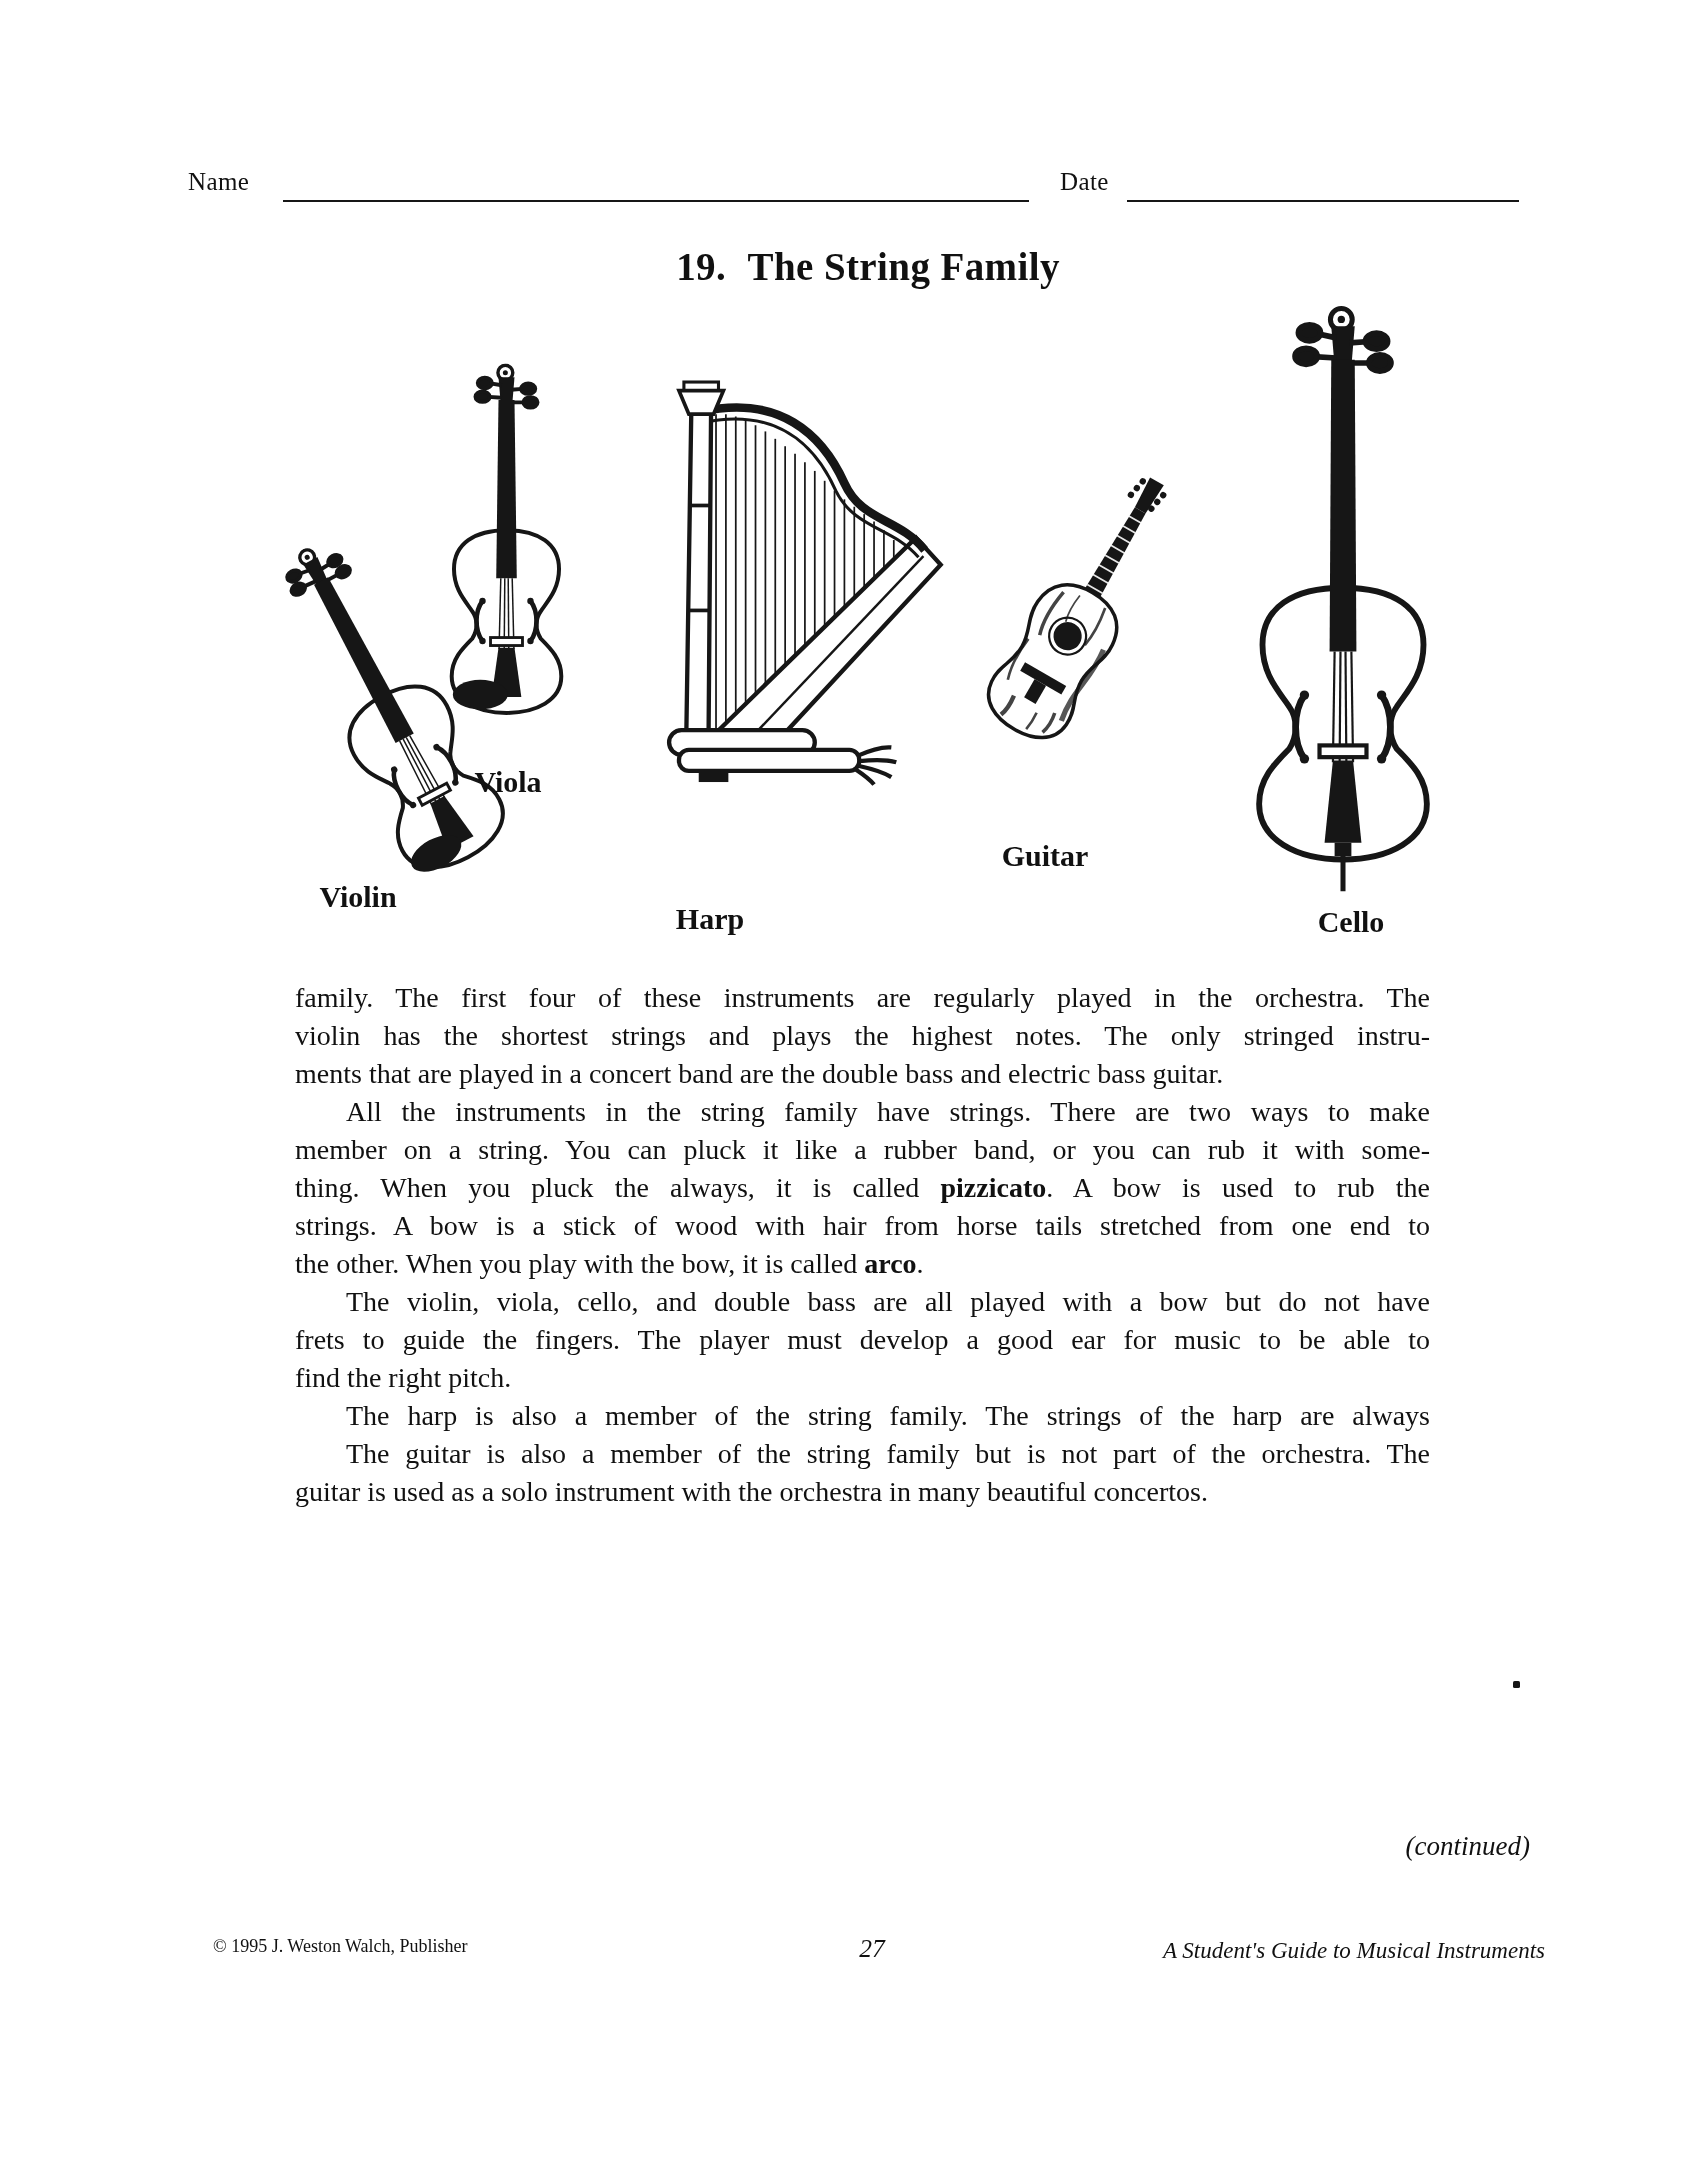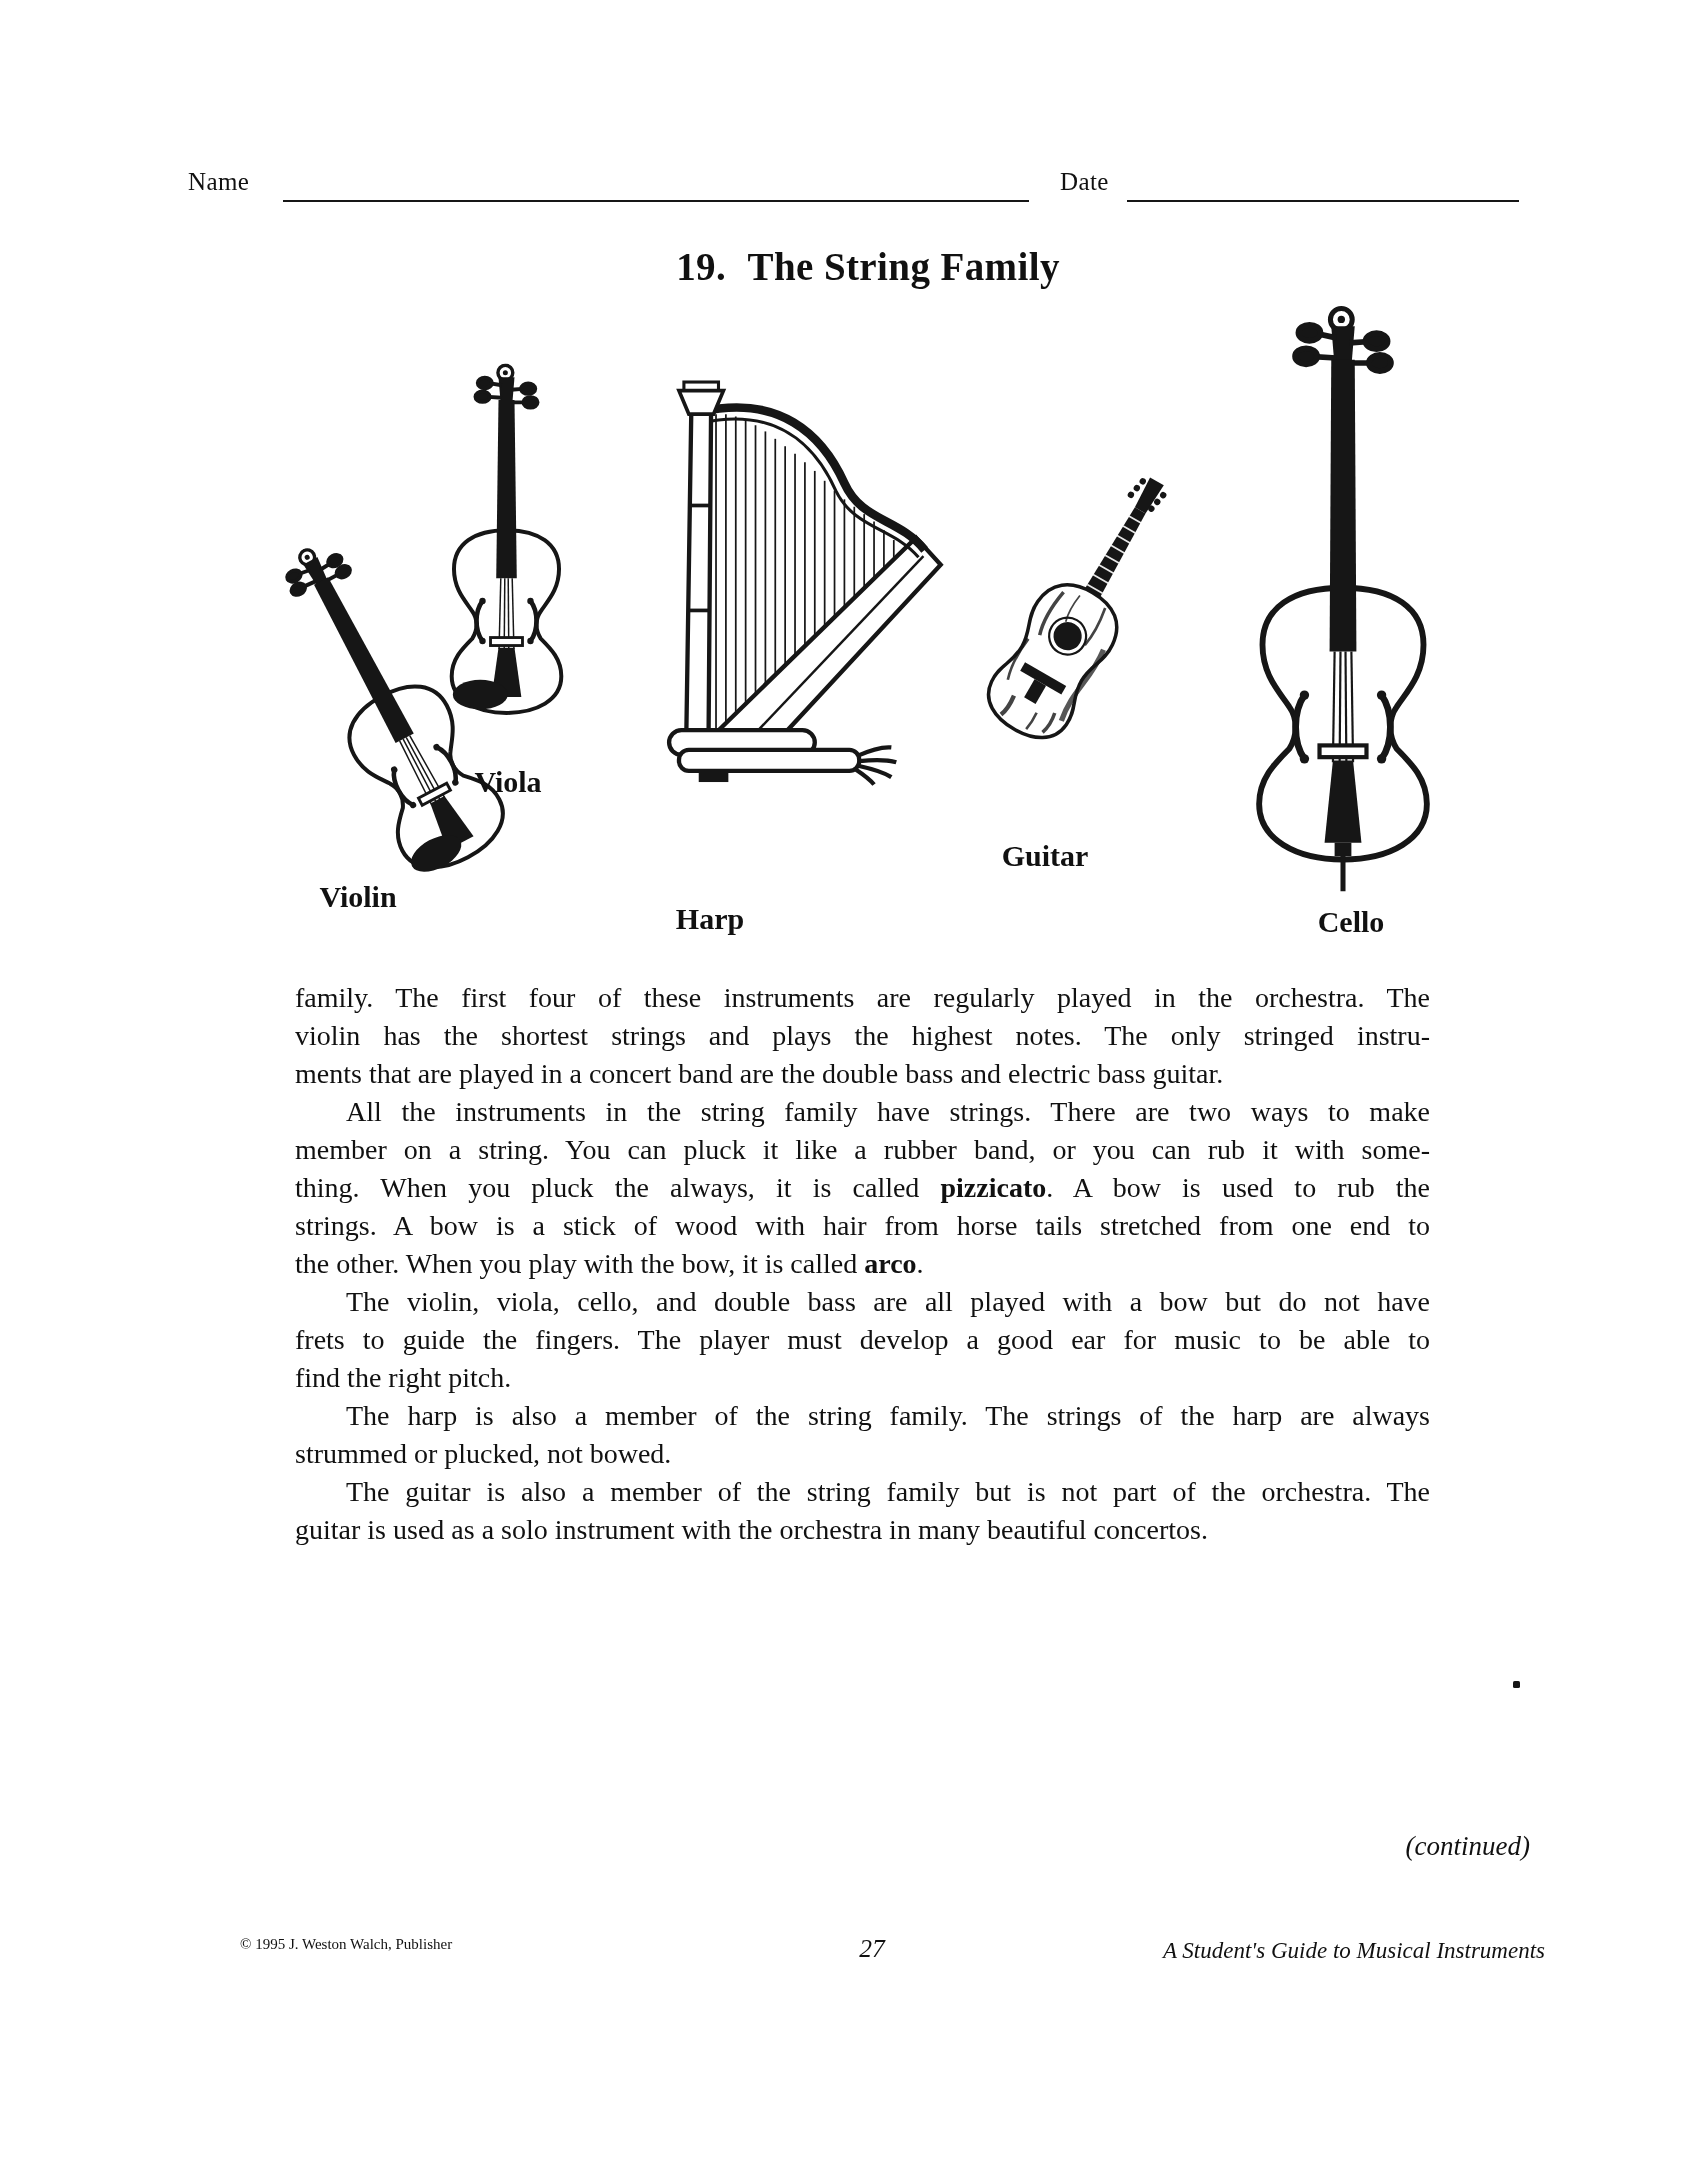--- a/index.html
+++ b/index.html
@@ -18,21 +18,21 @@
   
   .inst-label{font-size:30px;font-weight:700;transform:translateX(-50%);white-space:nowrap;}
   
   #body-text{left:295px;top:979px;width:1135px;font-size:28px;line-height:38px;}
   .jline{text-align:justify;text-align-last:justify;}
   .jline.last{text-align-last:left;}
   .jline.indent{text-indent:51px;}
   .jline b{font-weight:700;}
   
   .continued{font-size:27px;font-style:italic;}
-  .foot{font-size:15px;margin-left:27px;}
+  .foot{font-size:18px;}
   .foot-num{font-size:25.5px;font-style:italic;}
   .foot-right{font-size:23px;font-style:italic;}
   .stray{width:6.6px;height:6.6px;background:#161616;border-radius:1.6px;}
   svg{display:block;overflow:visible;}
 </style>
 </head>
 <body>
 
 <svg width="0" height="0" style="position:absolute">
   <defs>
@@ -247,21 +247,20 @@
     <div class="jline last"><span>ments that are played in a concert band are the double bass and electric bass guitar.</span></div>
     <div class="jline indent"><span>All the instruments in the string family have strings. There are two ways to make</span></div>
     <div class="jline"><span>member on a string. You can pluck it like a rubber band, or you can rub it with some-</span></div>
     <div class="jline"><span>thing. When you pluck the always, it is called </span><b>pizzicato</b><span>. A bow is used to rub the</span></div>
     <div class="jline"><span>strings. A bow is a stick of wood with hair from horse tails stretched from one end to</span></div>
     <div class="jline last"><span>the other. When you play with the bow, it is called </span><b>arco</b><span>.</span></div>
     <div class="jline indent"><span>The violin, viola, cello, and double bass are all played with a bow but do not have</span></div>
     <div class="jline"><span>frets to guide the fingers. The player must develop a good ear for music to be able to</span></div>
     <div class="jline last"><span>find the right pitch.</span></div>
     <div class="jline indent"><span>The harp is also a member of the string family. The strings of the harp are always</span></div>
-    <div class="jline last"><span>strummed or plucked, not bowed.</span></div>
     <div class="jline indent"><span>The guitar is also a member of the string family but is not part of the orchestra. The</span></div>
     <div class="jline last"><span>guitar is used as a solo instrument with the orchestra in many beautiful concertos.</span></div>
   </div>
 
 <div class="abs stray" style="left:1513px;top:1681px;"></div>
 
 <div class="abs continued" style="right:157px;top:1831px;">(continued)</div>
 
 <div class="abs foot" style="left:213px;top:1936px;">© 1995 J. Weston Walch, Publisher</div>
 <div class="abs foot-num" style="left:872px;top:1934px;transform:translateX(-50%);">27</div>

